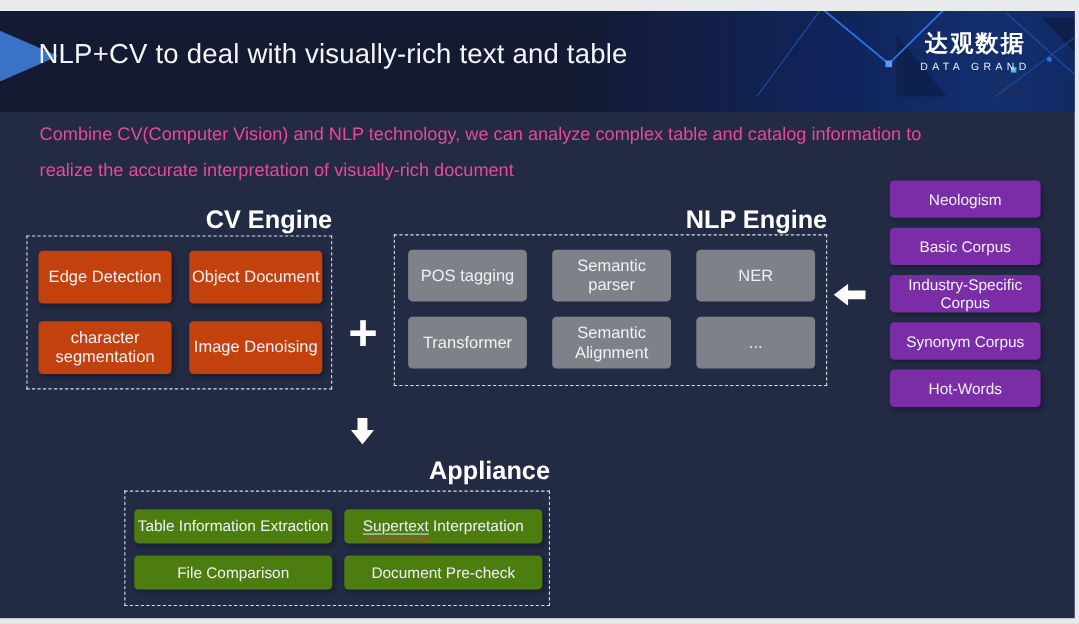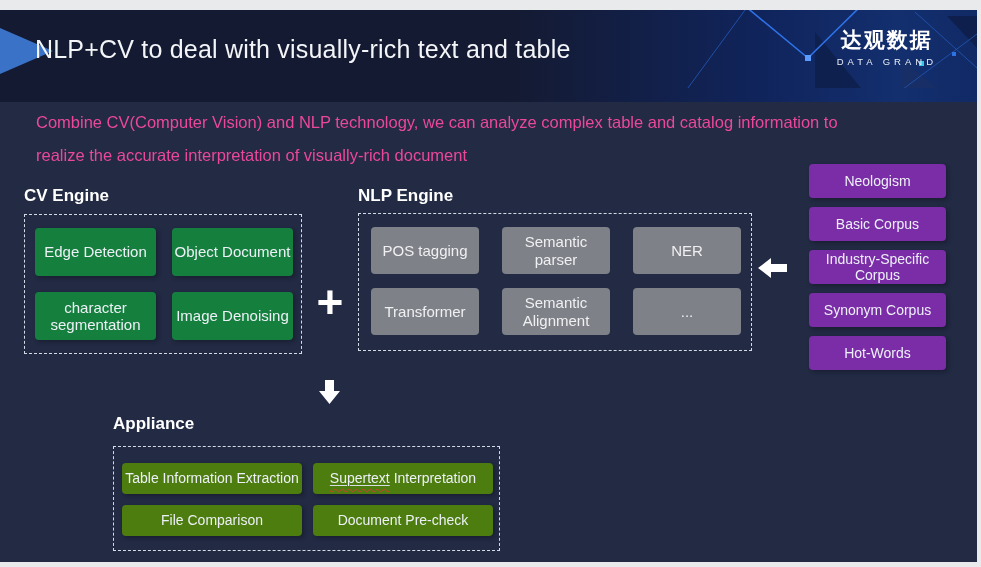--- a/index.html
+++ b/index.html
@@ -21,32 +21,32 @@
                  color:#f3f5f8; font-size:25px; font-weight:400; letter-spacing:.2px; }
   .logo { position:absolute; right:40px; top:17px; text-align:center; color:#fff; }
   .logo-cn { font-size:21px; font-weight:700; letter-spacing:2px; line-height:26px; }
   .logo-en { font-size:9.5px; font-weight:400; letter-spacing:4px; margin-top:3px; color:#e9eef8; }
 
   
   .description { position:absolute; left:36px; top:96px; width:910px;
                  color:#ec4899; font-size:16.5px; line-height:33px; font-weight:400; }
 
   
-  .section-title { position:absolute; text-align:left; color:#fff; font-size:17px; font-weight:700; }
+  .section-title { position:absolute; text-align:right; color:#fff; font-size:23px; font-weight:700; }
   .dashed-panel { position:absolute; border:1px dashed #d5dbe6; }
   .box { display:flex; align-items:center; justify-content:center; text-align:center;
          border-radius:4px; color:#edf1f7; line-height:1.15;
          box-shadow:2px 2px 4px rgba(0,0,0,.28); }
 
   
   .cv-title { left:24px; width:278px; top:176px; }
   .cv-panel { left:24px; top:204px; width:278px; height:140px;
               display:grid; grid-template-columns:121px 121px; grid-template-rows:48px 48px;
               column-gap:16px; row-gap:16px; padding:13px 10px; }
-  .blue { background:#15803d; font-size:15px; }
+  .blue { background:#c2410c; font-size:15px; }
 
   
   .plus { position:absolute; left:304px; top:264px; width:52px; height:56px;
           color:#fff; font-size:46px; font-weight:700; display:flex;
           align-items:center; justify-content:center; }
 
   
   .nlp-title { left:358px; width:394px; top:176px; }
   .nlp-panel { left:358px; top:203px; width:394px; height:138px;
                display:grid; grid-template-columns:108px 108px 108px; grid-template-rows:47px 47px;

